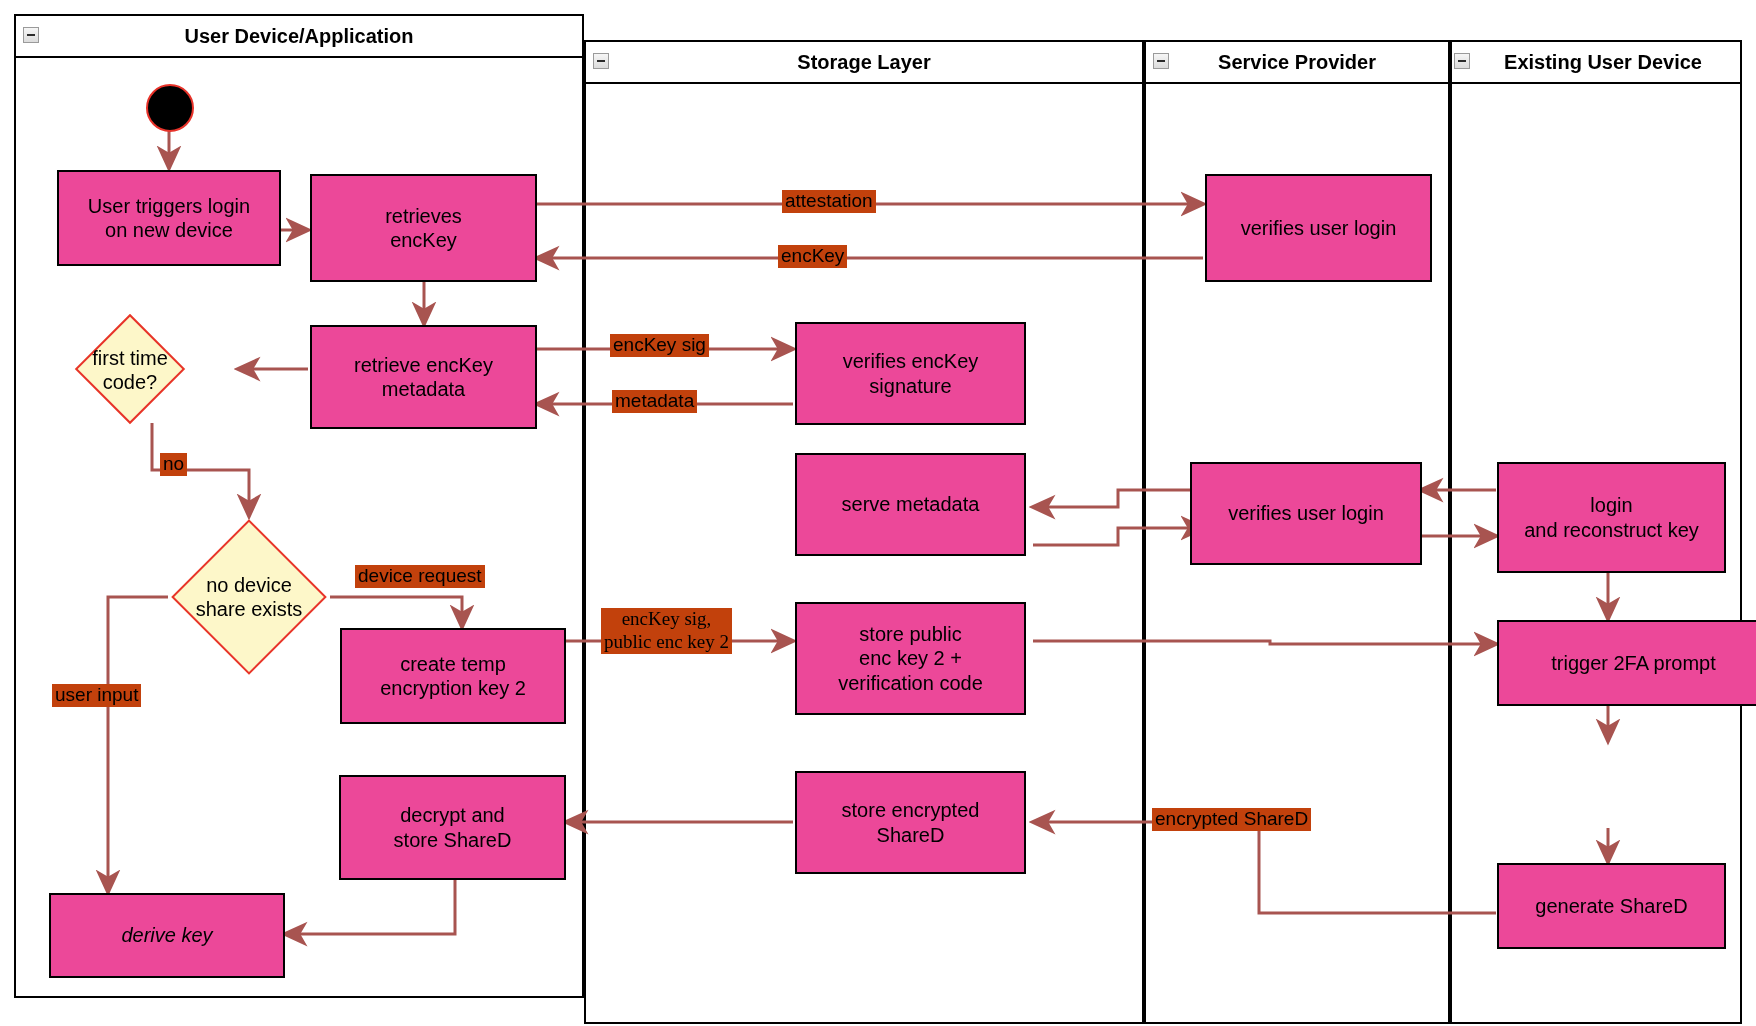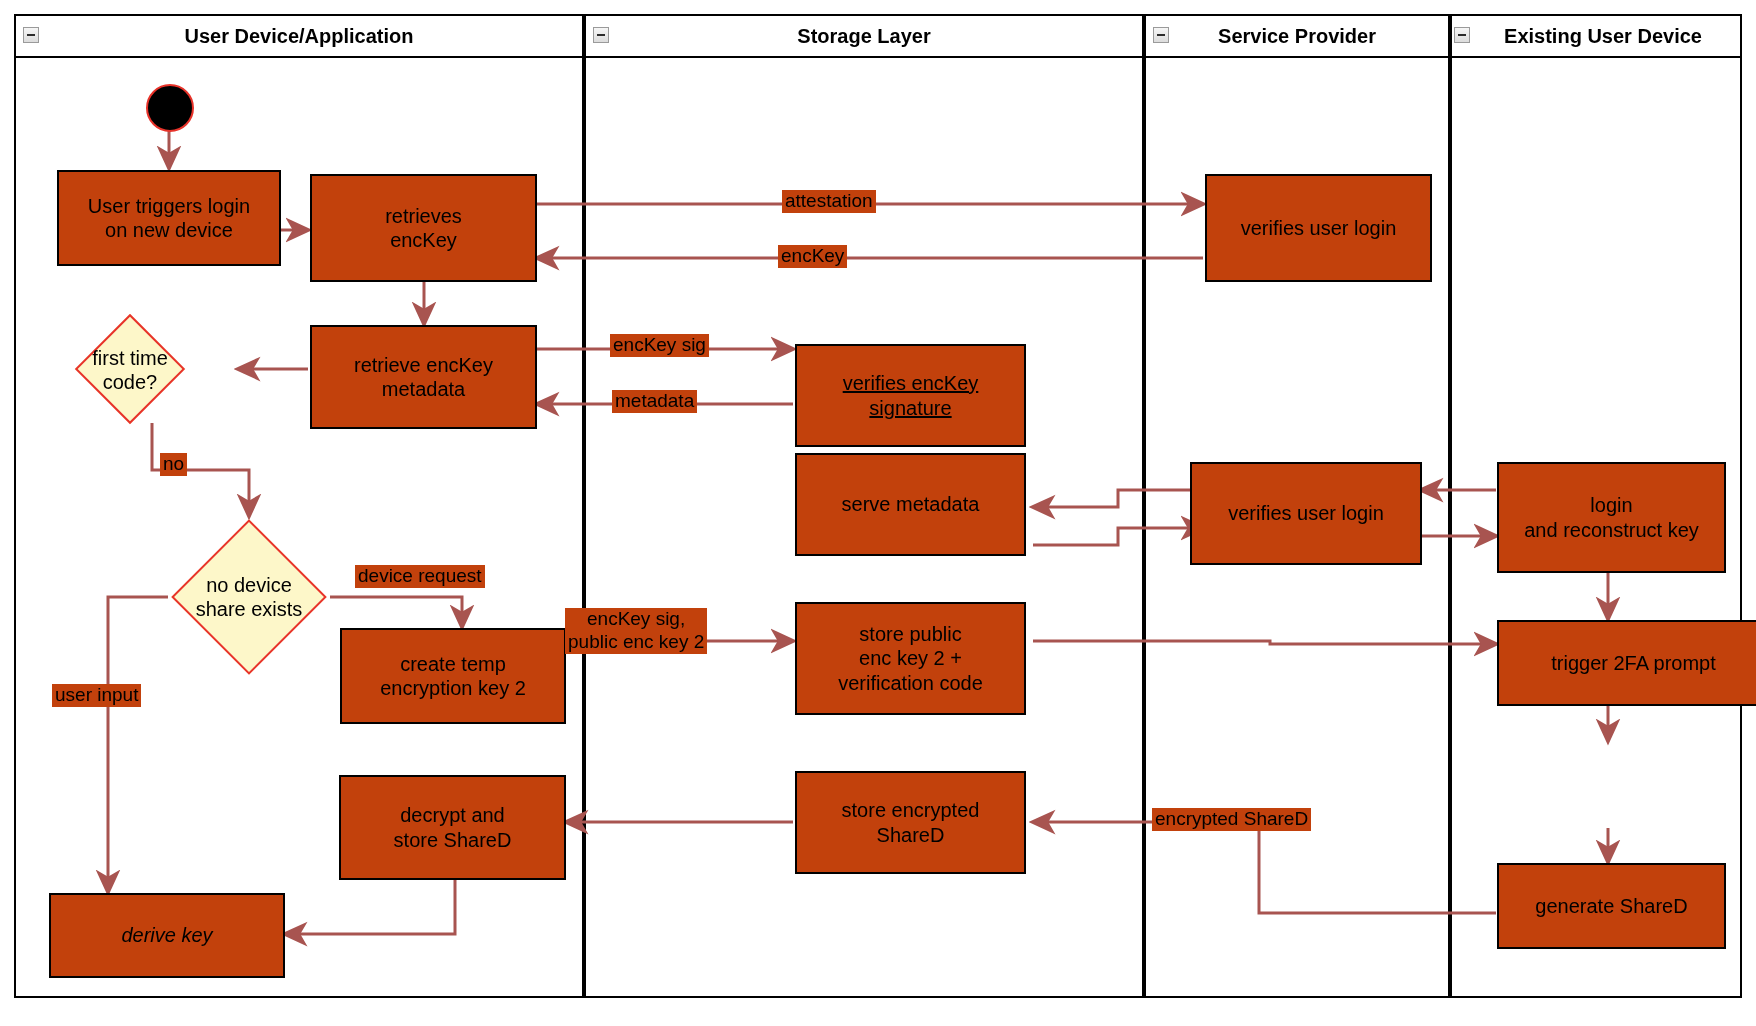--- a/index.html
+++ b/index.html
@@ -17,21 +17,21 @@
   }
   
   .lane {
     position: absolute;
     top: 14px;
     height: 984px;
     border: 2px solid #000000;
     box-sizing: border-box;
     background: transparent;
   }
-  .lane + .lane { border-left: 2px solid #000000; }
+  .lane + .lane { border-left: 2px solid #000000; margin-top: 26px; }
   .lane-header {
     position: absolute;
     top: 0;
     left: 0;
     right: 0;
     height: 42px;
     border-bottom: 2px solid #000000;
     box-sizing: border-box;
     display: flex;
     align-items: center;
@@ -63,21 +63,21 @@
     top: 6px;
     width: 8px;
     height: 2px;
     background: #2b2b2b;
   }
 
   
   .node {
     position: absolute;
     border: 2px solid #000000;
-    background: #c2410c;
+    background: #ec4899;
     box-sizing: border-box;
     display: flex;
     align-items: center;
     justify-content: center;
     text-align: center;
     font-size: 20px;
     color: #000000;
     line-height: 1.22;
     padding: 2px 22px;
     white-space: pre-line;
@@ -243,21 +243,21 @@
 share exists</div>
 
   <div class="node" style="left:340px; top:628px; width:226px; height:96px;">create temp
 encryption key 2</div>
 
   <div class="node" style="left:339px; top:775px; width:227px; height:105px;">decrypt and
 store ShareD</div>
 
   <div class="node" style="left:49px; top:893px; width:236px; height:85px;font-style:italic;">derive key</div>
 
-  <div class="node" style="left:795px; top:344px; width:231px; height:103px;text-decoration:underline;">verifies encKey
+  <div class="node" style="left:795px; top:322px; width:231px; height:103px;">verifies encKey
 signature</div>
 
   <div class="node" style="left:795px; top:453px; width:231px; height:103px;">serve metadata</div>
 
   <div class="node" style="left:795px; top:602px; width:231px; height:113px;">store public
 enc key 2 +
 verification code</div>
 
   <div class="node" style="left:795px; top:771px; width:231px; height:103px;">store encrypted
 ShareD</div>
@@ -281,18 +281,18 @@
   <div class="edge-label" style="left:610px; top:334px;">encKey sig</div>
 
   <div class="edge-label" style="left:612px; top:390px;">metadata</div>
 
   <div class="edge-label" style="left:160px; top:453px;">no</div>
 
   <div class="edge-label" style="left:355px; top:565px;">device request</div>
 
   <div class="edge-label" style="left:52px; top:684px;">user input</div>
 
-  <div class="edge-label" style="left:565px; top:608px;">encKey sig,
+  <div class="edge-label" style="left:601px; top:608px;font-family:Liberation Serif, serif;">encKey sig,
 public enc key 2</div>
 
   <div class="edge-label" style="left:1152px; top:808px;">encrypted ShareD</div>
 
 </div>
 
 </body></html>

